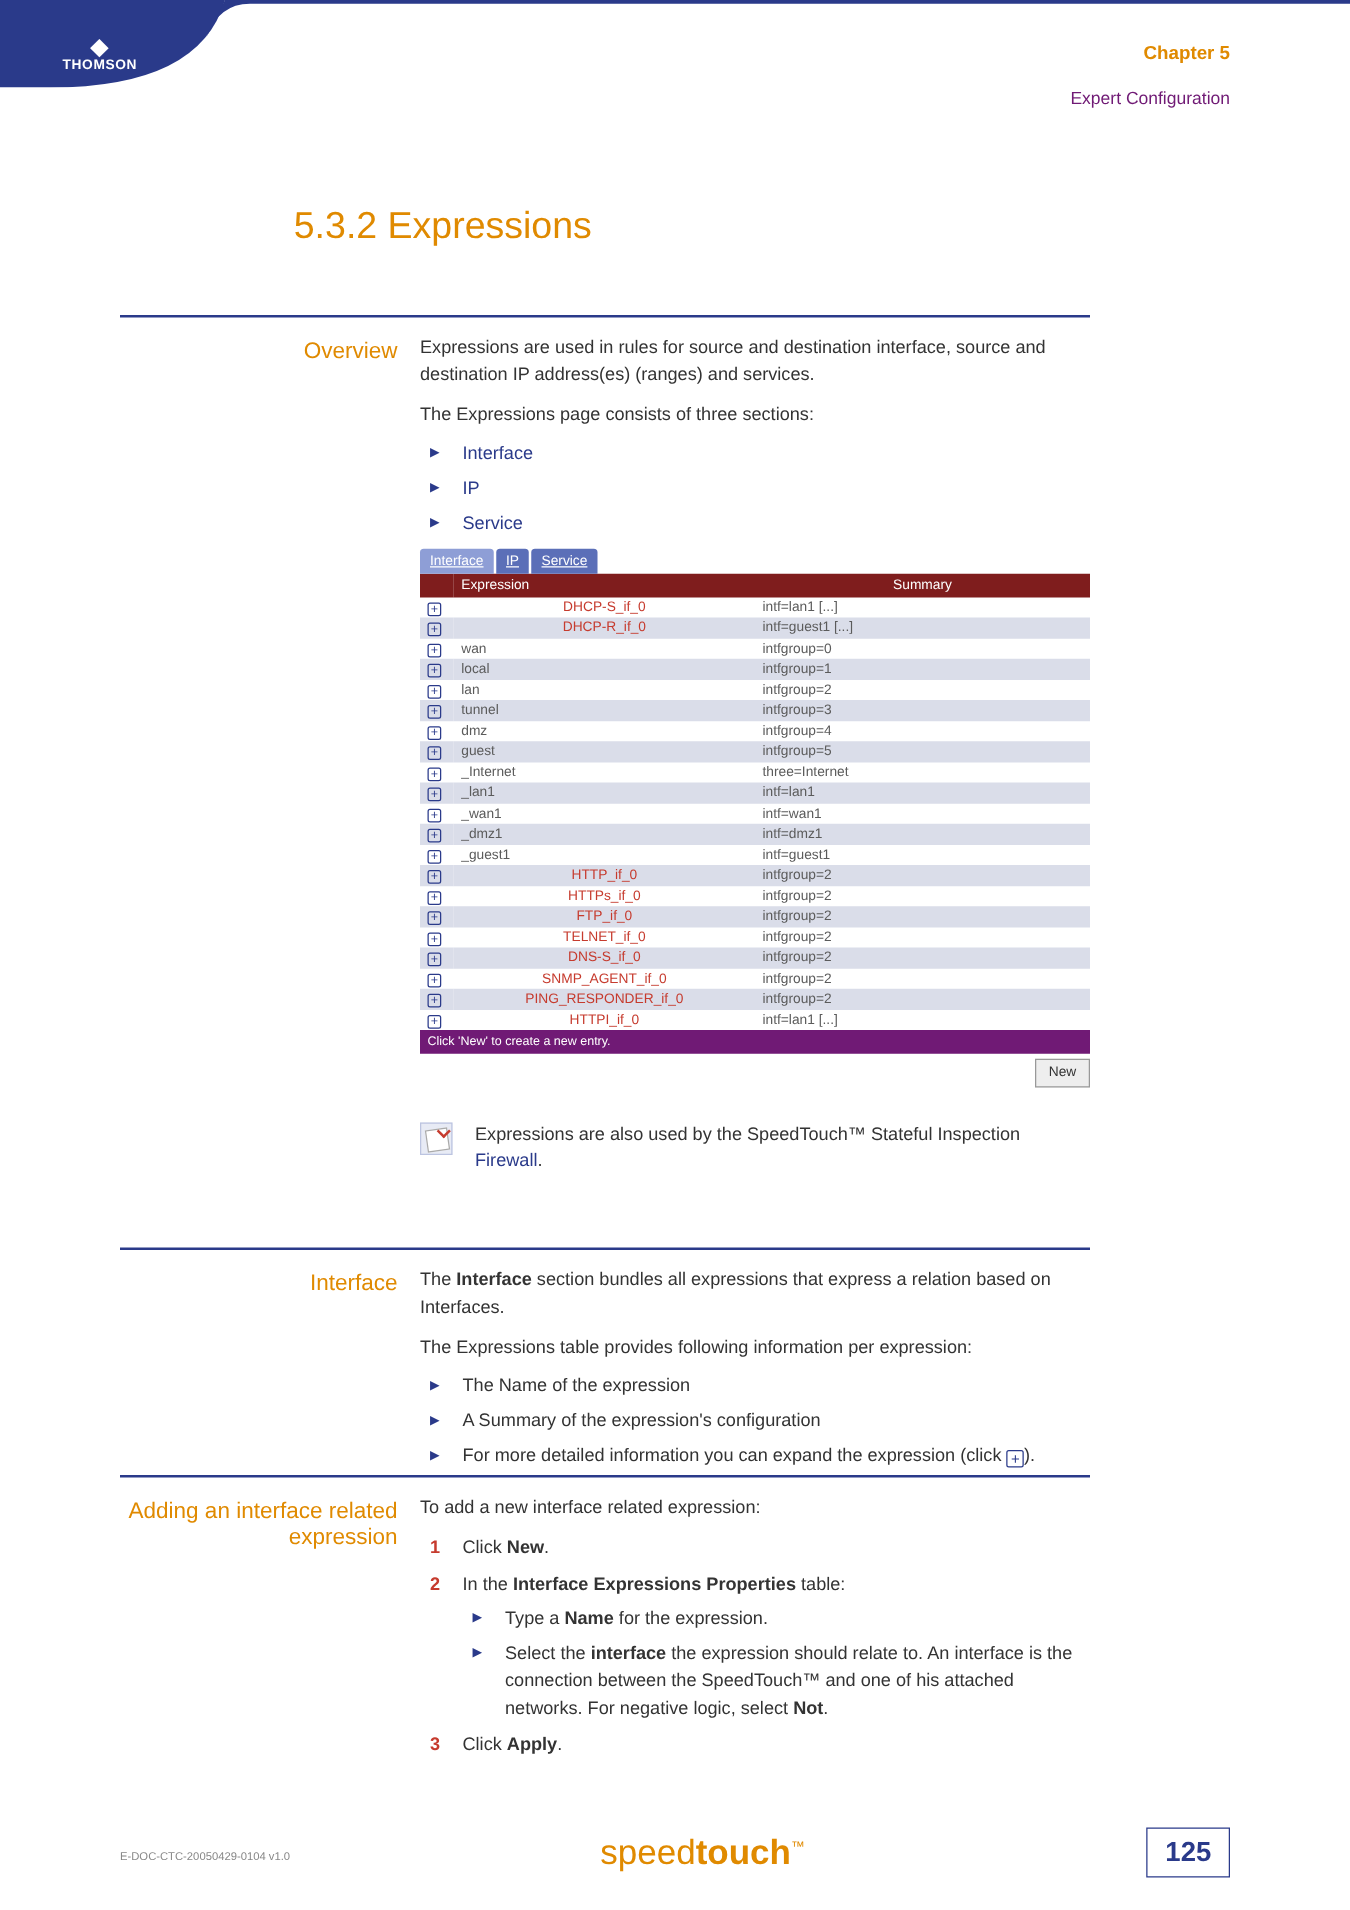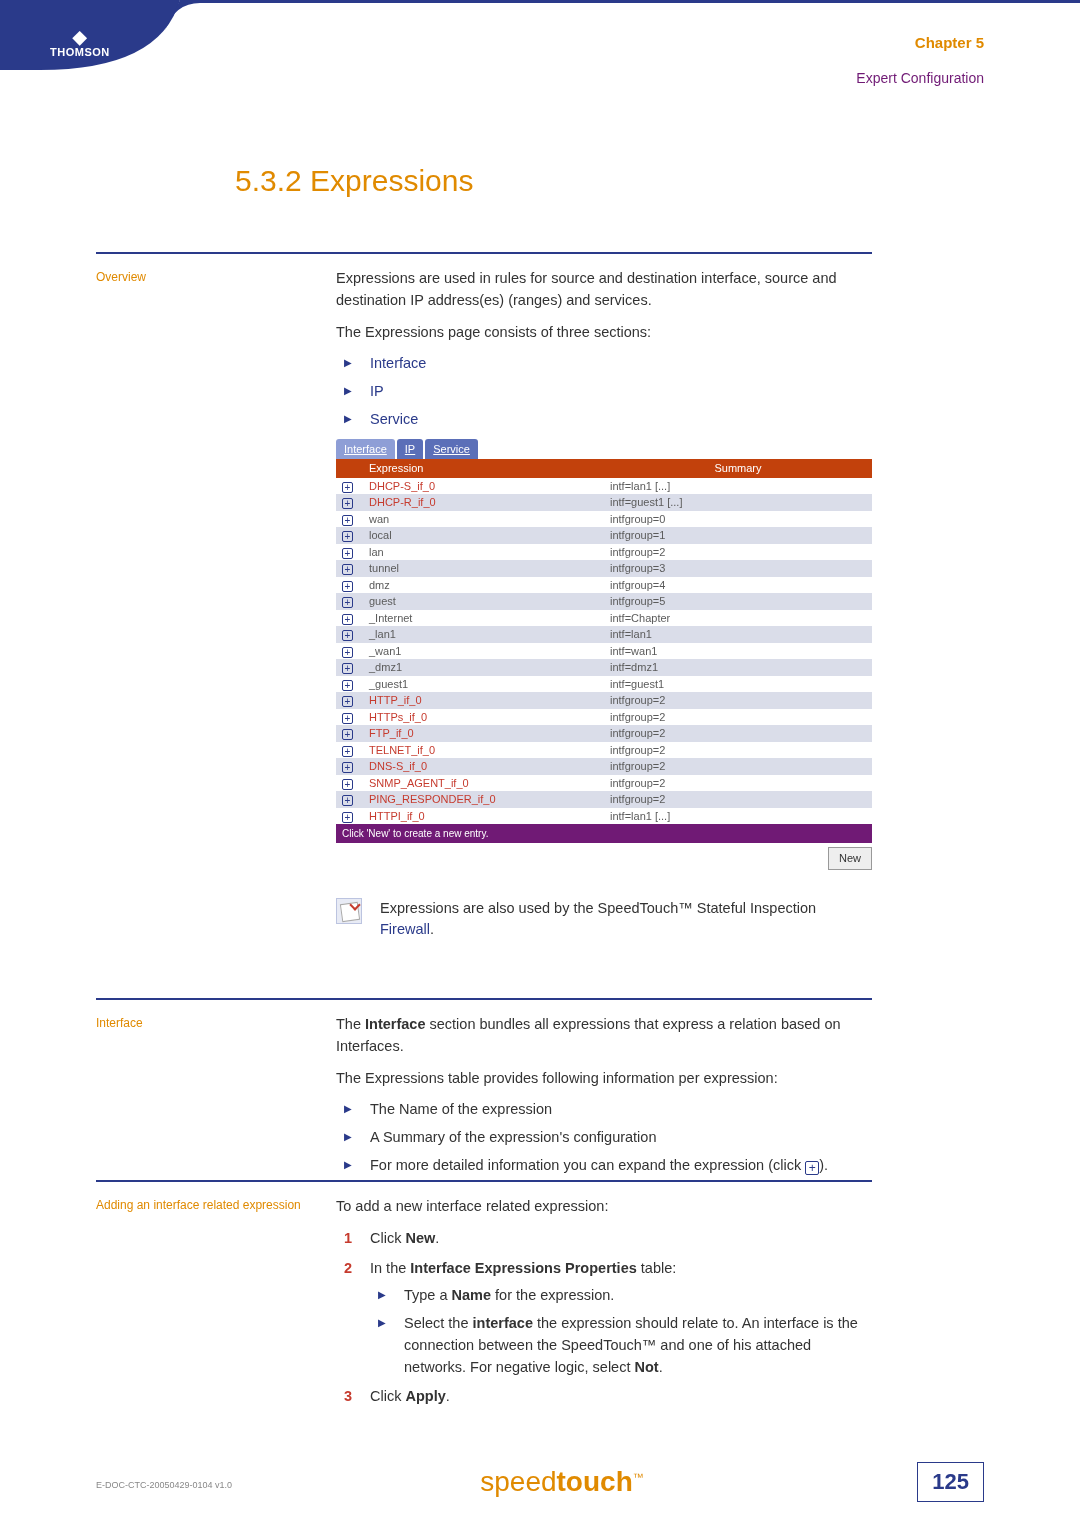--- a/index.html
+++ b/index.html
@@ -47,21 +47,21 @@
     font-weight: normal;
     color: #e08a00;
   }
   .block {
     position: absolute;
     left: 96px;
     right: 208px;
     border-top: 2px solid #2a3a8a;
   }
   .block-inner { display: flex; padding-top: 14px; }
-  .lbl { width: 240px; color: #e08a00; font-size: 12px; text-align: left; padding-right: 18px; padding-top: 2px; }
+  .lbl { width: 240px; color: #e08a00; font-size: 18px; text-align: right; padding-right: 18px; padding-top: 2px; }
   .cnt { flex: 1; line-height: 1.5; font-size: 14.5px; }
   .cnt p { margin-bottom: 10px; }
   .bul-list, .num-list { list-style: none; }
   .bul-item { position: relative; padding-left: 34px; margin-bottom: 6px; }
   .bul-item::before {
     content: "▶"; position: absolute; left: 8px; top: 2px;
     color: #2a3a8a; font-size: 10px;
   }
   .num-item { position: relative; padding-left: 34px; margin-bottom: 8px; }
   .num-item .num { position: absolute; left: 8px; top: 0; color: #c63b2e; font-weight: bold; }
@@ -79,25 +79,25 @@
   .screenshot { margin-top: 8px; margin-bottom: 8px; }
   .tabs { display: flex; gap: 2px; }
   .tab {
     background: #5b6fb8; color: #fff; font-size: 11px;
     padding: 2px 8px; text-decoration: underline;
     border-top-left-radius: 3px; border-top-right-radius: 3px;
   }
   .tab.active { background: #8e9ed6; }
   .tbl { width: 100%; border-collapse: collapse; font-size: 11px; }
   .tbl th {
-    background: #c2410c; color: #fff; text-align: left; font-weight: normal;
+    background: #7f1d1d; color: #fff; text-align: left; font-weight: normal;
     padding: 1px 6px;
   }
   .tbl td { padding: 0 6px; color: #5b5b5b; }
-  .tbl td.expr { color: #c63b2e; }
+  .tbl td.expr { color: #c63b2e; text-align: center; }
   .tbl tr.alt td { background: #dadde9; }
   .plus {
     display: inline-block; width: 11px; height: 11px; border: 1px solid #2a3a8a;
     color: #2a3a8a; font-size: 10px; line-height: 9px; text-align: center;
     border-radius: 2px; margin-right: 4px; vertical-align: -1px;
   }
   .tbl-footer {
     background: #701a75; color: #fff; font-size: 10px; padding: 2px 6px;
   }
   .new-btn-row { text-align: right; margin-top: 4px; }
@@ -219,21 +219,21 @@
                 <td>intfgroup=4</td>
               </tr>
               <tr class="alt">
                 <td><span class="plus">+</span></td>
                 <td>guest</td>
                 <td>intfgroup=5</td>
               </tr>
               <tr>
                 <td><span class="plus">+</span></td>
                 <td>_Internet</td>
-                <td>intf=Chapter</td>
+                <td>three=Internet</td>
               </tr>
               <tr class="alt">
                 <td><span class="plus">+</span></td>
                 <td>_lan1</td>
                 <td>intf=lan1</td>
               </tr>
               <tr>
                 <td><span class="plus">+</span></td>
                 <td>_wan1</td>
                 <td>intf=wan1</td>

